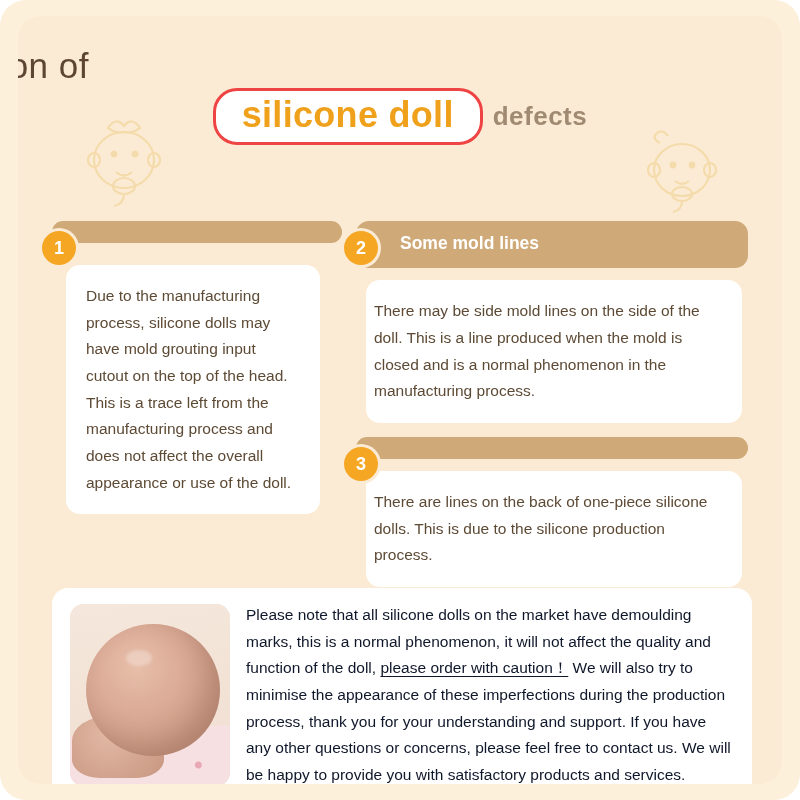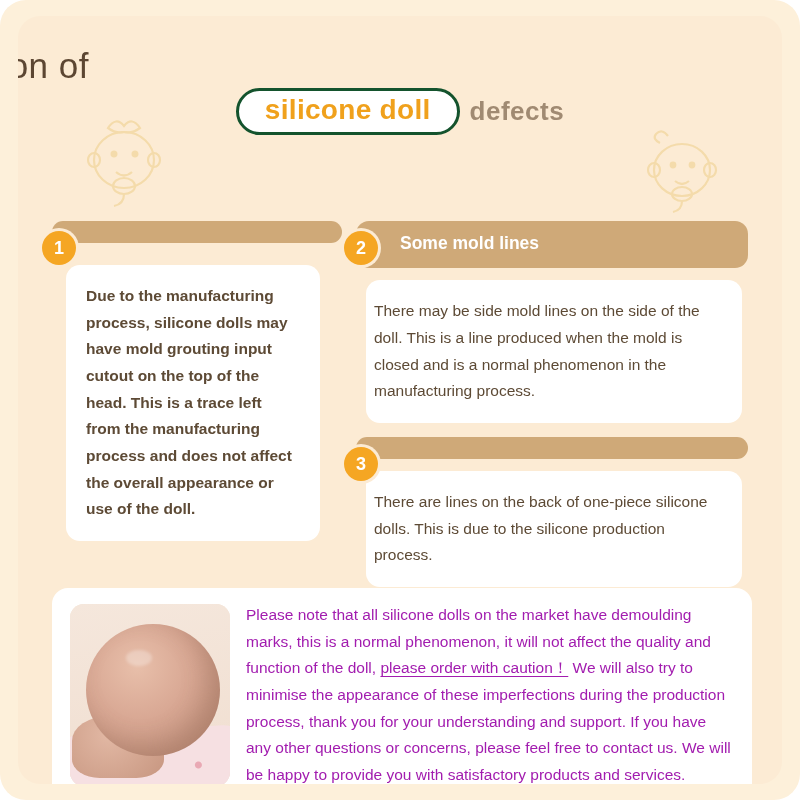--- a/index.html
+++ b/index.html
@@ -48,24 +48,24 @@
   .title-line2 {
     margin-top: 2px;
     display: flex;
     align-items: center;
     justify-content: center;
     gap: 10px;
   }
   .pill {
     display: inline-block;
     background: #ffffff;
-    border: 3px solid #14532d;
+    border: 3px solid #ef4444;
     border-radius: 24px;
     padding: 3px 26px 6px 26px;
-    font-size: 28px;
+    font-size: 36px;
     font-weight: bold;
     color: #f0a11c;
     letter-spacing: .3px;
   }
   .defects {
     font-size: 26px;
     color: #a08a72;
     font-weight: bold;
     letter-spacing: .5px;
   }
@@ -141,21 +141,20 @@
     color: #5d4a35;
     font-size: 15.5px;
     line-height: 1.72;
     box-sizing: border-box;
   }
   .card-left {
     margin-top: 22px;
     margin-left: 14px;
     width: 254px;
     min-height: 228px;
-    font-weight: bold;
   }
   .card-right {
     margin-top: 12px;
     margin-left: 10px;
     margin-right: 6px;
     padding-left: 8px;
   }
 
   .gap-2 { margin-top: 14px; }
 
@@ -178,21 +177,21 @@
     height: 182px;
     border-radius: 14px;
     flex-shrink: 0;
     position: relative;
     overflow: hidden;
     background: #f2e3d4;
     margin-top: 2px;
   }
   .footer-text {
     font-size: 15.5px;
-    color: #a21caf;
+    color: #0f172a;
     line-height: 1.72;
   }
   .underline-caution {
     text-decoration: underline;
     text-underline-offset: 3px;
   }
 
   
   .ph-bg {
     position: absolute;

